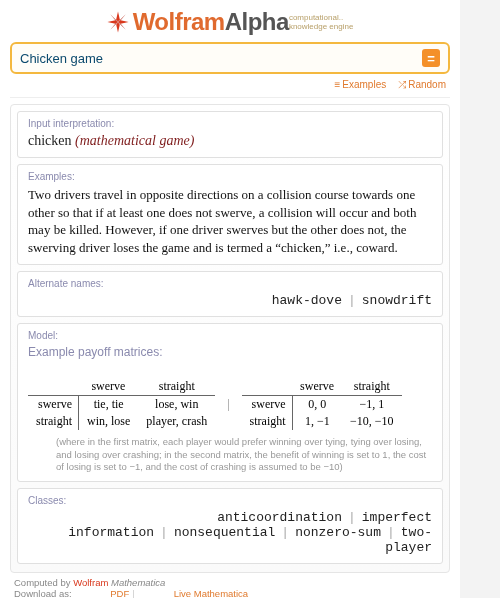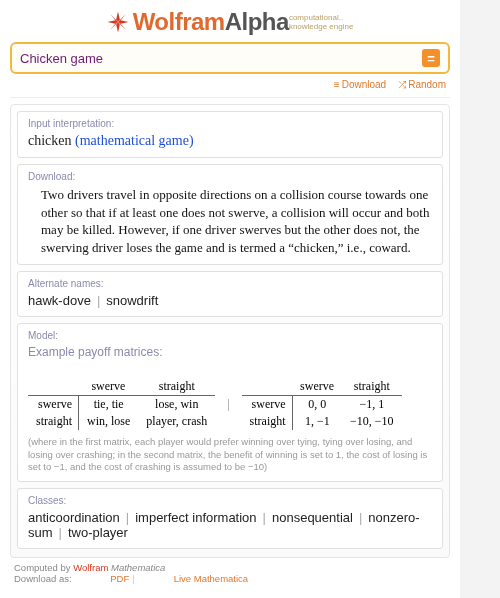--- a/index.html
+++ b/index.html
@@ -41,21 +41,21 @@
     padding: 5px 8px;
     display: flex;
     align-items: center;
     background: #fffdf8;
   }
   .search-input {
     flex: 1;
     border: none;
     outline: none;
     font-size: 13px;
-    color: #701a75;
+    color: #0c4a6e;
     background: transparent;
   }
   .search-btn {
     width: 18px; height: 18px;
     background: #f4902a;
     border-radius: 3px;
     display: flex; align-items: center; justify-content: center;
     color: #fff; font-size: 13px; font-weight: bold;
     cursor: pointer;
   }
@@ -85,32 +85,32 @@
     font-size: 10px;
     color: #8a8aae;
     margin-bottom: 4px;
   }
   .pod-sub {
     font-size: 12px;
     color: #8a8aae;
     margin-bottom: 19px;
   }
   .interp-line { font-family: Georgia, 'Times New Roman', serif; font-size: 14px; color: #222; }
-  .interp-line .paren { color: #1d4ed8; }
+  .interp-line .paren { color: #7f1d1d; font-style: italic; }
   .statement-text {
     font-family: Georgia, 'Times New Roman', serif;
     font-size: 13px;
     color: #111;
     line-height: 1.35;
-    margin-left: 13px;
   }
   .alt-names, .classes {
-    font-family: Liberation Sans, sans-serif;
+    font-family: Liberation Mono, monospace;
     font-size: 13px;
     color: #222;
+    text-align: right;
   }
   .sep { color: #aaa; padding: 0 6px; }
   .matrices-row {
     display: flex;
     gap: 10px;
     align-items: center;
     font-family: Georgia, 'Times New Roman', serif;
     font-size: 12px;
   }
   table.payoff {
@@ -122,20 +122,21 @@
     font-weight: normal;
   }
   table.payoff thead th { border-bottom: 1px solid #666; }
   table.payoff tbody th { border-right: 1px solid #666; text-align: right; font-weight: normal; padding-right:6px;}
   .divider-bar { align-self: center; color: #888; padding: 0 2px; font-family: Georgia, serif; }
   .model-note {
     font-size: 9.5px;
     color: #999;
     margin-top: 6px;
     line-height: 1.3;
+    margin-left: 28px;
   }
   .footer {
     display: flex; justify-content: space-between;
     font-size: 9.5px;
     padding: 4px 4px 6px 4px;
     color: #888;
     flex-direction: column;
   }
   .footer .m1 { color: #d9381d; }
   .footer .m2 { color: #888; font-style: italic; }
@@ -176,38 +177,38 @@
   </div>
 
   <div class="search-wrap">
     <input class="search-input" value="Chicken game" style="">
     <div class="search-btn">
       <span>=</span>
     </div>
   </div>
 
   <div class="sub-links">
-    <a><span class="sub-icon">≡</span><span>Download</span></a>
+    <a><span class="sub-icon">≡</span><span>Examples</span></a>
     <a><span class="sub-icon">⤮</span><span>Random</span></a>
   </div>
 
   <hr class="hr1">
 
   <div class="content">
 
     <div class="pod">
       <div class="pod-title">Input interpretation:</div>
       <div class="interp-line">
         <span>chicken</span>
         <span class="paren">(mathematical game)</span>
       </div>
     </div>
 
     <div class="pod">
-      <div class="pod-title">Download:</div>
+      <div class="pod-title">Examples:</div>
       <div class="statement-text">Two drivers travel in opposite directions on a collision course towards one other so that if at least one does not swerve, a collision will occur and both may be killed. However, if one driver swerves but the other does not, the swerving driver loses the game and is termed a “chicken,” i.e., coward.</div>
     </div>
 
     <div class="pod">
       <div class="pod-title">Alternate names:</div>
       <div class="alt-names">
         <span>hawk-dove</span><span class="sep">|</span><span>snowdrift</span>
       </div>
     </div>
 

